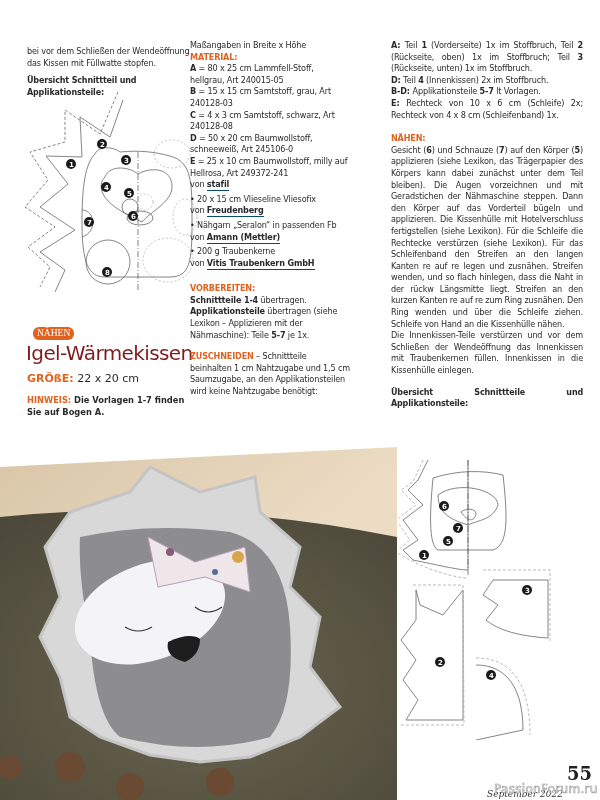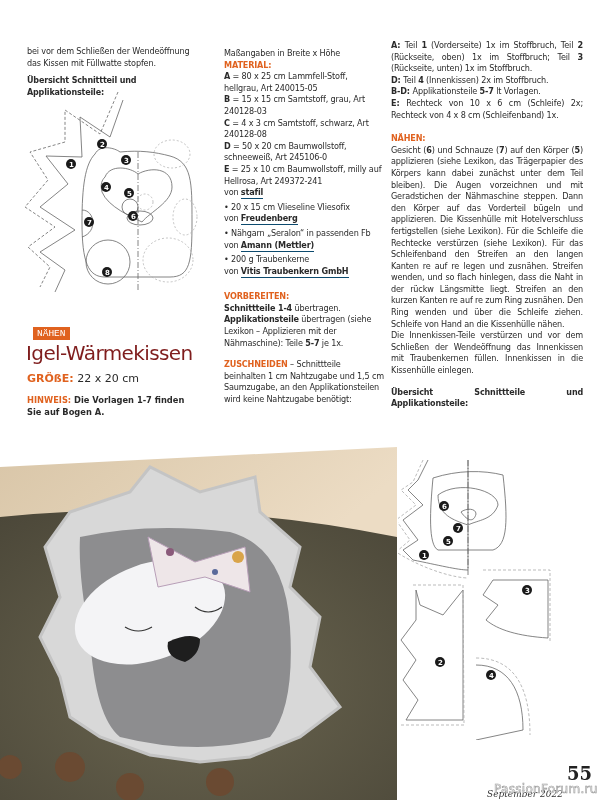--- a/index.html
+++ b/index.html
@@ -7,25 +7,25 @@
          font-family:"DejaVu Sans", sans-serif; color:#2a2a2a; }
   .col { position:absolute; font-size:8.1px; line-height:11.6px; letter-spacing:-0.15px; }
   .col p { margin:0; }
   .b { font-weight:bold; }
   .o { color:#e0621f; font-weight:bold; }
   .sub { font-weight:bold; font-size:8px; }
   .u { font-weight:bold; border-bottom:1px solid #0c4a6e; padding-bottom:1px; }
   .justify { text-align:justify; }
 
   #col1 { left:27px; top:46px; width:170px; }
-  #col2 { left:224px; top:40px; width:160px;margin-top:8px; }
+  #col2 { left:190px; top:40px; width:160px; }
   #col3 { left:391px; top:40px; width:192px; }
 
   #tag { position:absolute; left:33px; top:327px; background:#e0621f; color:#fff;
-         font-family:Liberation Mono, monospace; font-size:9.5px; padding:0px 4px; line-height:13px; }
+         font-family:Liberation Serif, serif; font-size:9.5px; padding:0px 4px; line-height:13px;border-radius:6px; }
   #title { position:absolute; left:26px; top:341px; font-size:20px; color:#7f1d1d; letter-spacing:-0.6px; }
   #size { position:absolute; left:27px; top:372px; font-size:11px; }
   #hint { position:absolute; left:27px; top:394px; width:170px; font-size:8.3px; line-height:12px; font-weight:bold; }
 
   #photo { position:absolute; left:0; top:437px; width:397px; height:363px; overflow:hidden; }
   #diagram1 { position:absolute; left:20px; top:92px; width:185px; height:200px; }
   #diagram2 { position:absolute; left:398px; top:460px; width:202px; height:280px; }
 
   #footer-date { position:absolute; left:487px; top:769px; font-family:"DejaVu Serif", serif;
                  font-style:italic; font-size:9px; color:#333;margin-top:20px; }

